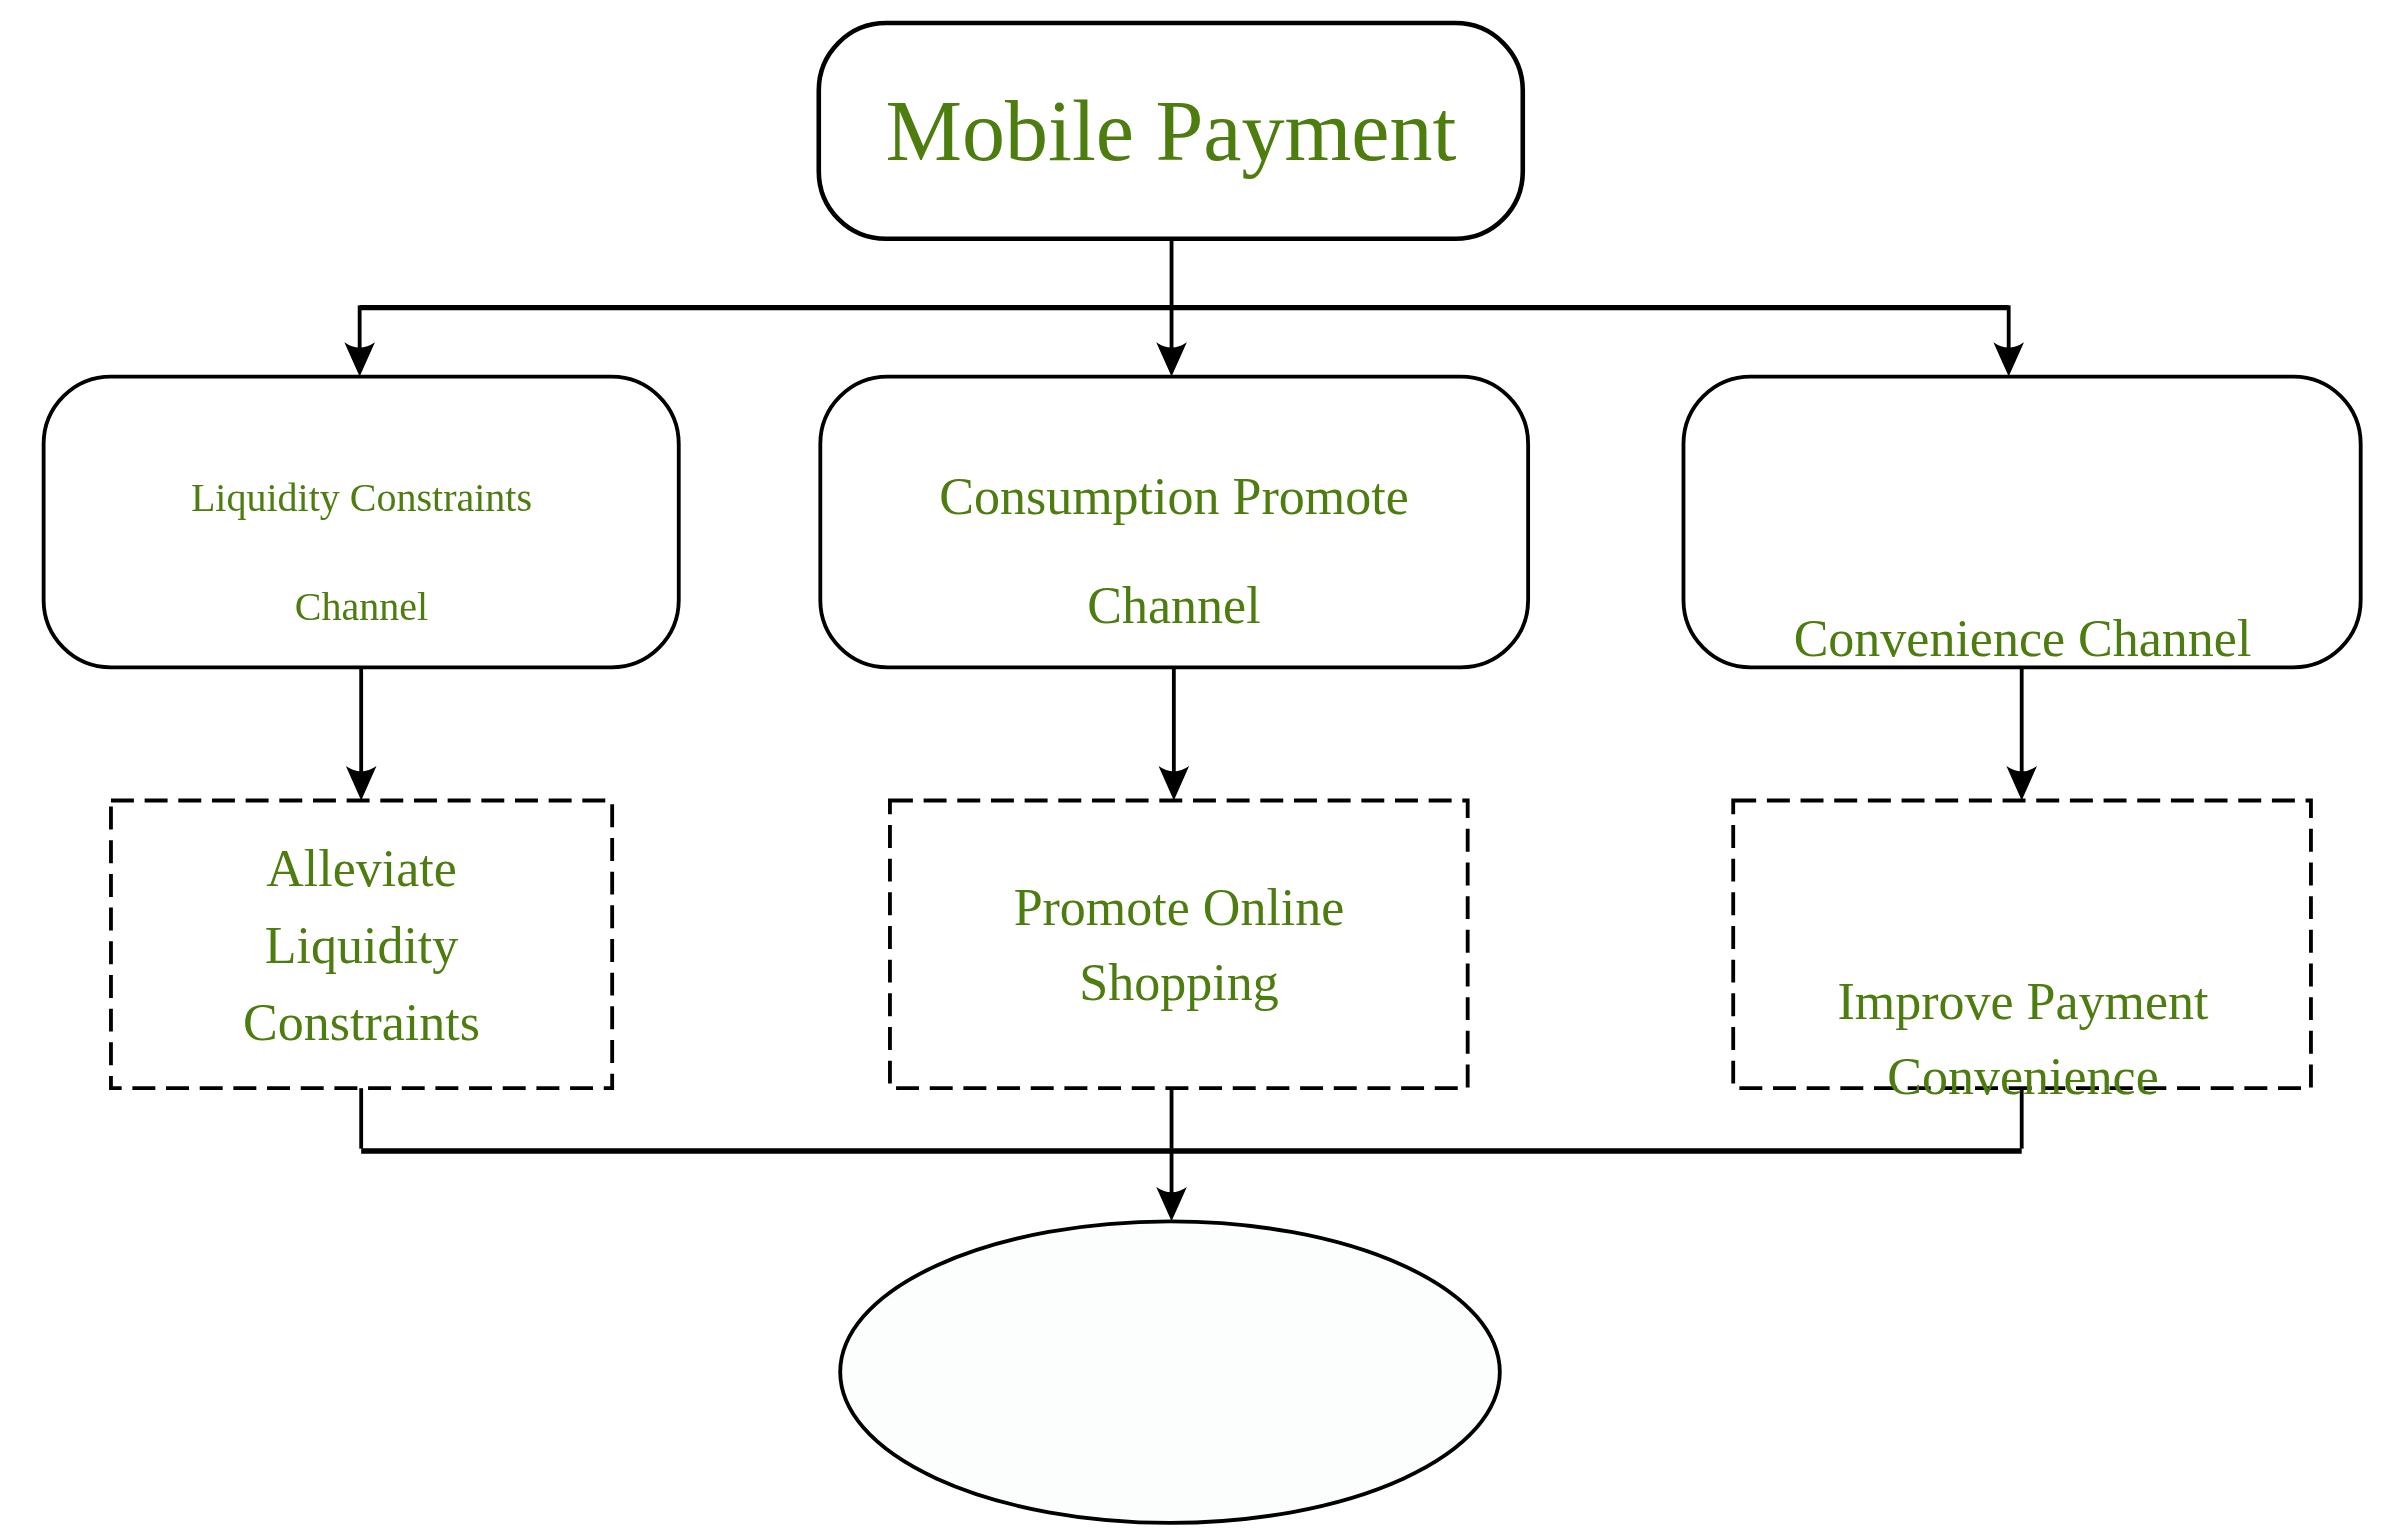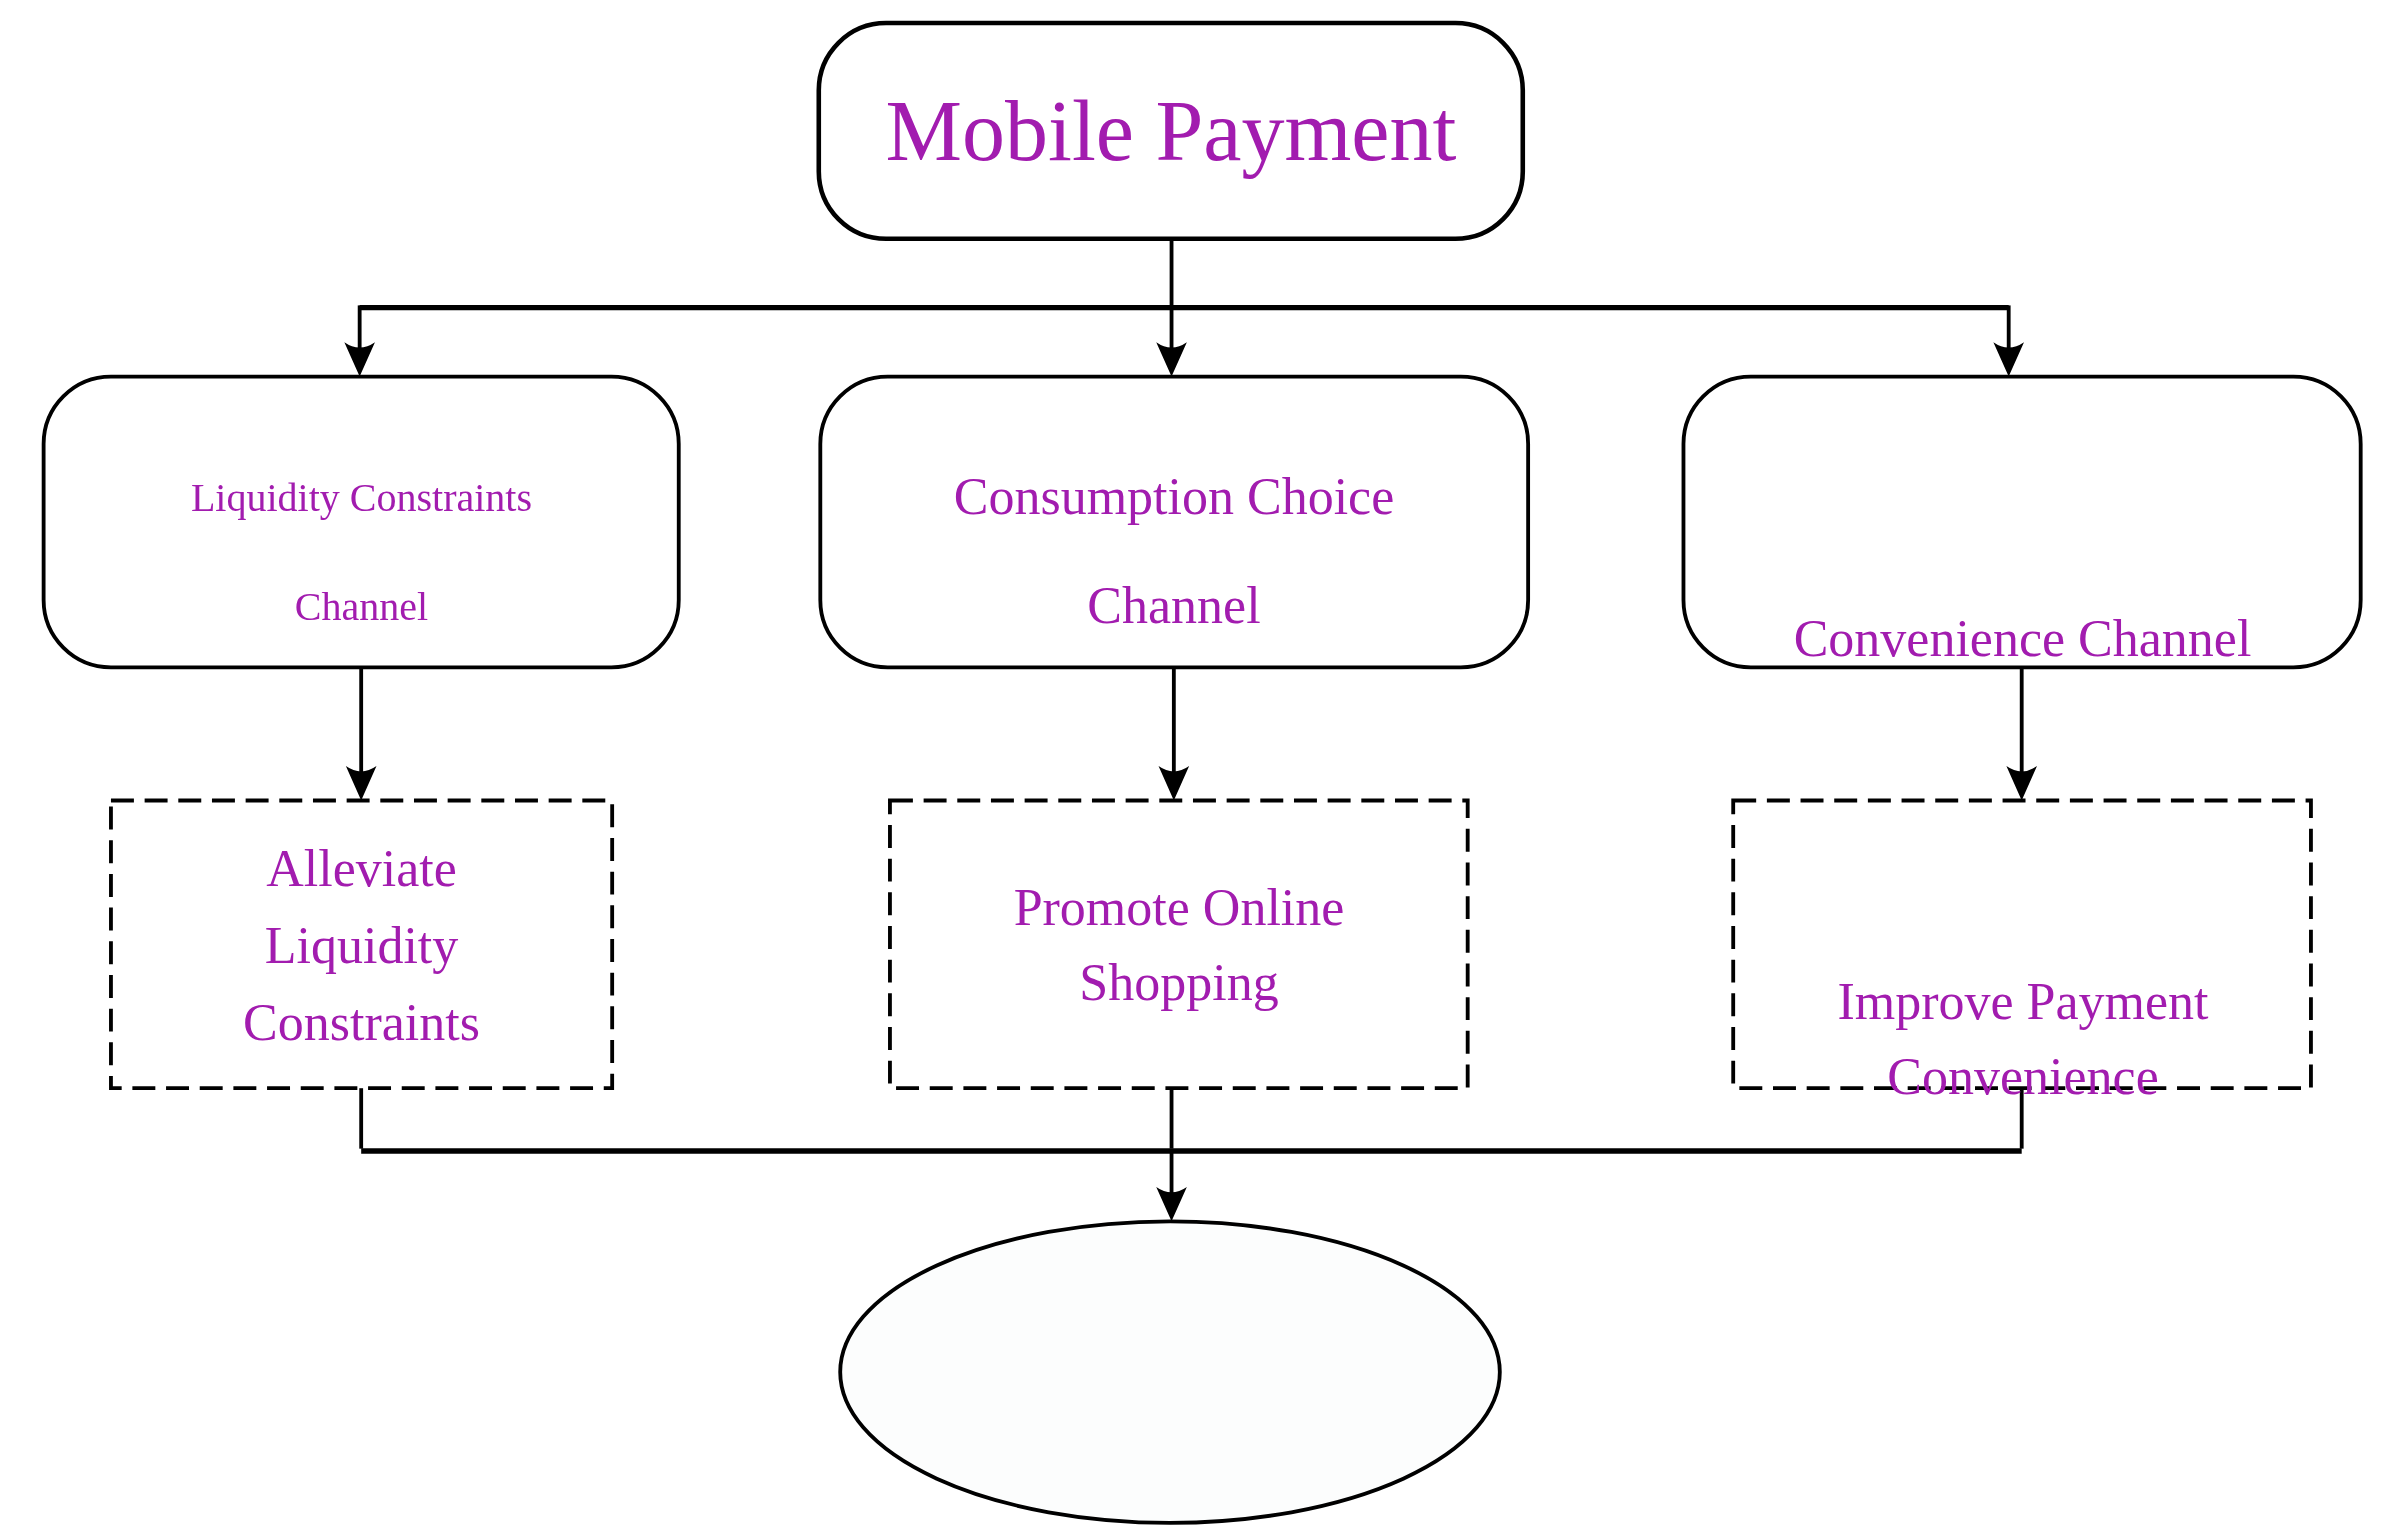--- a/index.html
+++ b/index.html
@@ -22,21 +22,21 @@
     top: 0;
     width: 2389px;
     height: 1539px;
   }
   .label {
     position: absolute;
     display: flex;
     align-items: center;
     justify-content: center;
     text-align: center;
-    color: #a21caf;
+    color: #4d7c0f;
   }
   .label .lines { display: block; }
 
   
   .lbl-root   { left: 819px; top: 23px;   width: 704px; height: 216px; font-size: 86px; }
   .lbl-c1     { left: 44px;   top: 378px;  width: 635px; height: 291px; font-size: 40px; line-height: 109px; }
   .lbl-c1 .lines { transform: translateY(27.6px); }
   .lbl-c2     { left: 820px; top: 377px;  width: 708px; height: 291px; font-size: 52px; line-height: 109px; }
   .lbl-c2 .lines { transform: translateY(27.6px); }
   .lbl-c3     { left: 1684px; top: 377px;  width: 677px; height: 291px; font-size: 52px; line-height: 77px; align-items: flex-end; }
@@ -107,21 +107,21 @@
 
   <div class="label lbl-c1">
     <div class="lines">
       <div>Liquidity Constraints</div>
       <div>Channel</div>
     </div>
   </div>
 
   <div class="label lbl-c2">
     <div class="lines">
-      <div>Consumption Choice</div>
+      <div>Consumption Promote</div>
       <div>Channel</div>
     </div>
   </div>
 
   <div class="label lbl-c3">
     <div class="lines">
       <div>Convenience Channel</div>
     </div>
   </div>
 

